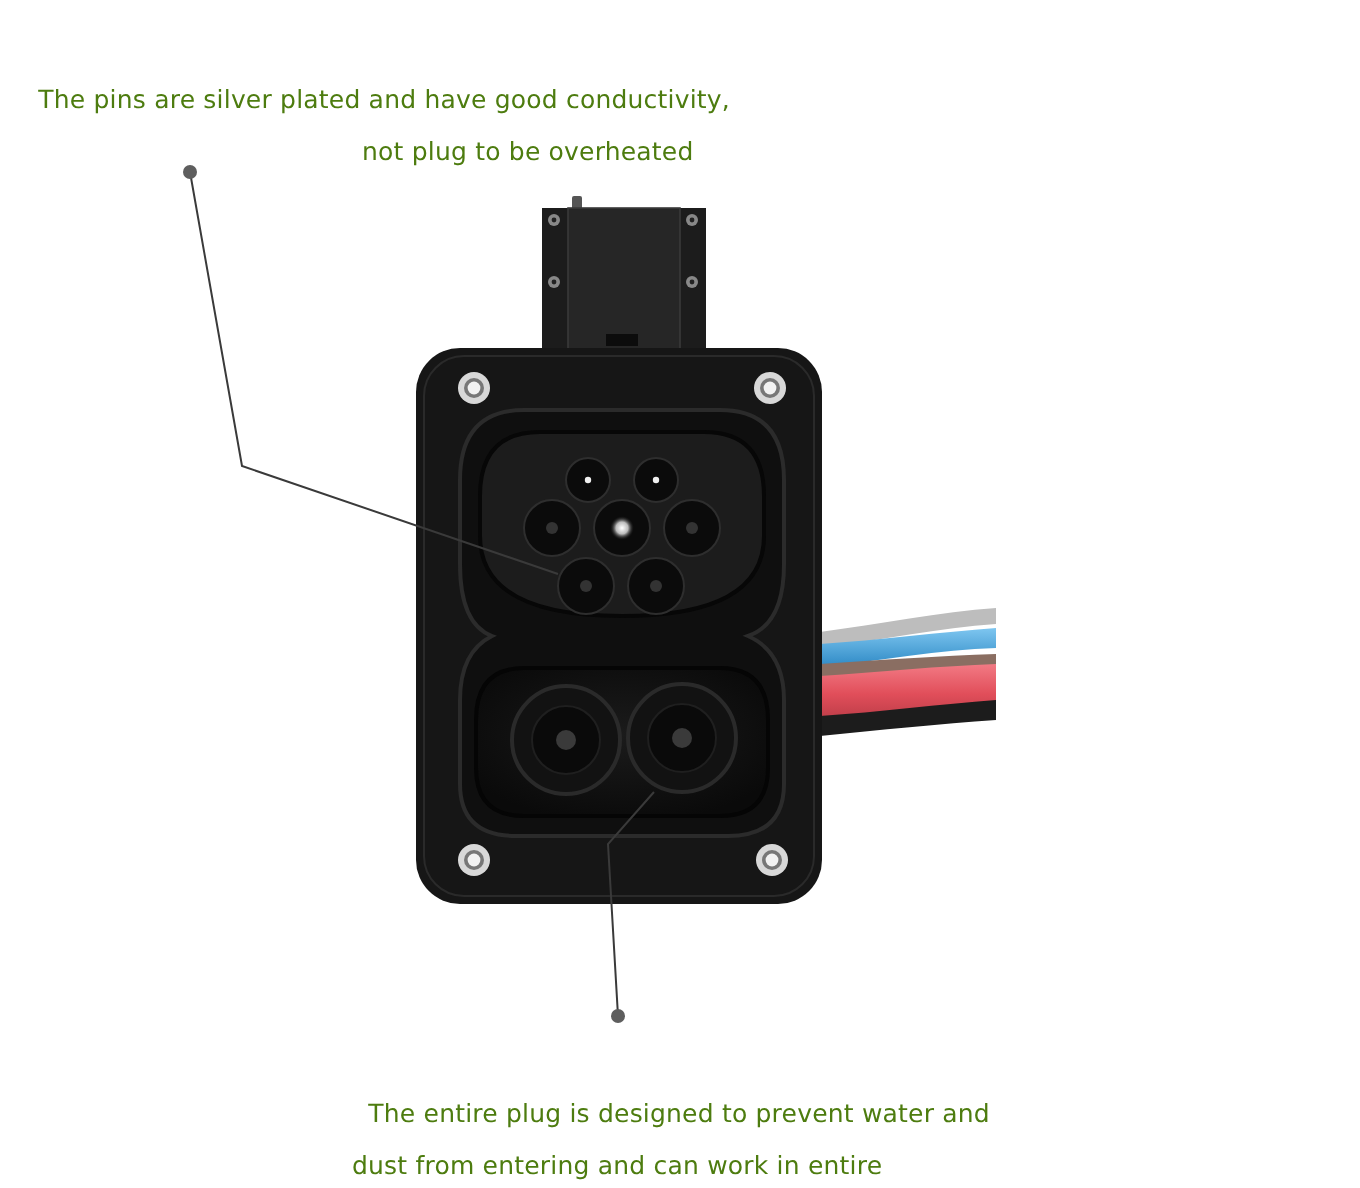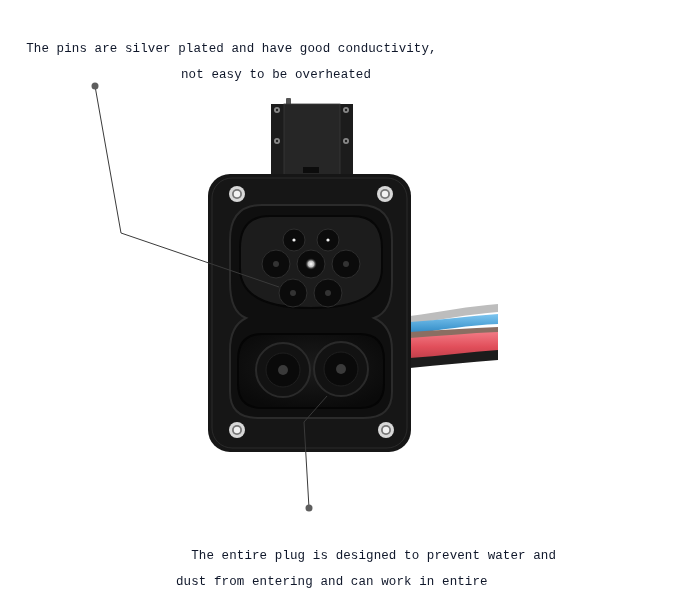--- a/index.html
+++ b/index.html
@@ -10,35 +10,34 @@
       overflow: hidden;
       font-family: "DejaVu Sans", "Liberation Sans", sans-serif;
       color: #1a1a1a;
     }
     .callout-text {
       position: absolute;
       font-size: 12.5px;
       line-height: 13px;
       letter-spacing: 0.1px;
       white-space: pre;
-      color: #0f172a;
-      font-family: Liberation Mono, monospace;
+      color: #4d7c0f;
     }
     #callout-top { left: 11px; top: 30px; }
     #callout-top .l2 { display: block; padding-left: 170px; }
     #callout-bottom { left: 176px; top: 537px; }
     #callout-bottom .l2 { display: block; }
     svg.stage { position: absolute; left: 0; top: 0; }
   </style>
 </head>
 <body>
 
 <div class="callout-text" id="callout-top">
   <span>The pins are silver plated and have good conductivity,</span>
-  <span class="l2">not easy to be overheated</span>
+  <span class="l2">not plug to be overheated</span>
 </div>
 
 <div class="callout-text" id="callout-bottom">
   <span>The entire plug is designed to prevent water and</span>
   <span class="l2">dust from entering and can work in entire</span>
 </div>
 
 <svg class="stage" width="680" height="594" viewBox="0 0 680 594">
   <defs>
     <linearGradient id="redCable" x1="0" y1="0" x2="0" y2="1">

